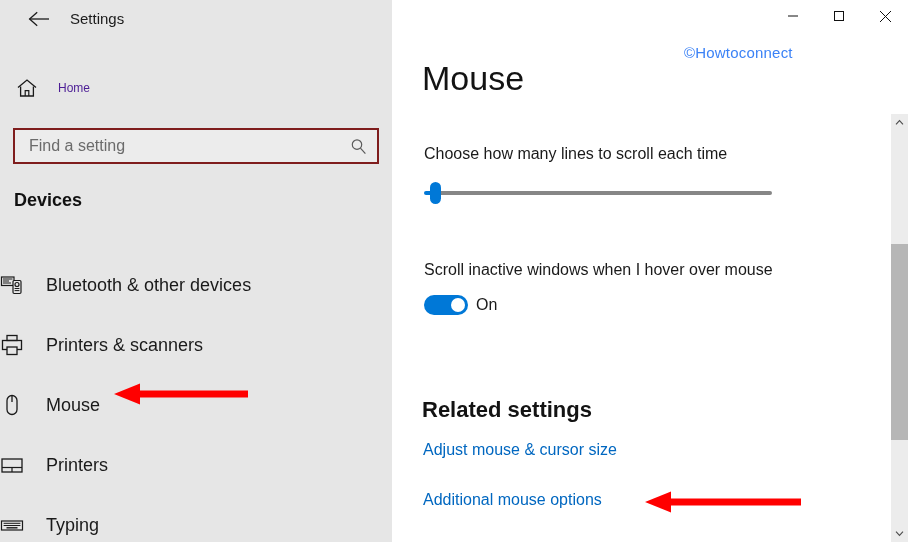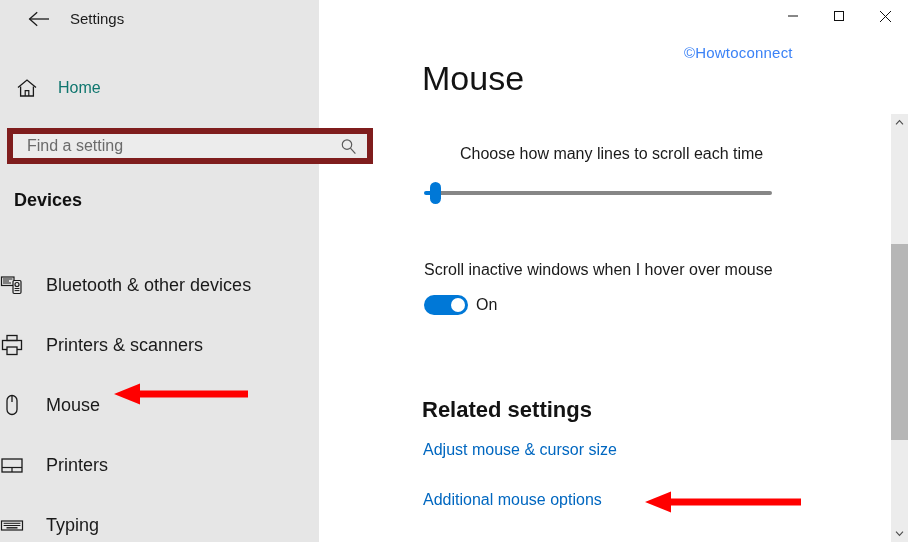--- a/index.html
+++ b/index.html
@@ -6,44 +6,44 @@
   html,body { width:908px; height:542px; overflow:hidden; }
   body {
     font-family:"Liberation Sans", sans-serif;
     background:#ffffff;
     -webkit-font-smoothing:antialiased;
   }
   #app { position:relative; width:908px; height:542px; }
 
   
   .sidebar {
-    position:absolute; left:0; top:0; width:319px; height:542px;
+    position:absolute; left:0; top:0; width:392px; height:542px;
     background:#e6e6e6;
   }
   .titlebar-left {
     position:absolute; left:0; top:0; width:392px; height:36px;
   }
   .back-btn {
     position:absolute; left:24px; top:6px; width:30px; height:26px;
     display:flex; align-items:center; justify-content:center;
   }
   .settings-title {
     position:absolute; left:70px; top:6px;
     font-size:15px; color:#1b1b1b; line-height:26px;
   }
   .home-row {
     position:absolute; left:16px; top:70px; width:230px; height:36px;
     display:flex; align-items:center; gap:20px;
   }
   .home-icon { width:22px; height:22px; display:block; }
-  .home-label { font-size:16px; color:#0f766e; }
+  .home-label { font-size:12px; color:#4c1d95; }
 
   .search-wrap {
-    position:absolute; left:7px; top:128px; width:366px; height:36px;
-    background:#ececec; border:6px solid #7f1d1d;
+    position:absolute; left:13px; top:128px; width:366px; height:36px;
+    background:#ececec; border:2px solid #7f1d1d;
     display:flex; align-items:center;
   }
   .search-input {
     flex:1; border:none; outline:none; background:transparent;
     font-family:"Liberation Sans", sans-serif; font-size:16px;
     color:#6b6b6b; padding:0 10px 0 14px;
   }
   .search-input::placeholder { color:#6b6b6b; opacity:1; }
   .search-icon-btn {
     width:38px; height:34px; display:flex; align-items:center;
@@ -82,21 +82,21 @@
     font-size:15px; color:#3b82f6; letter-spacing:.2px;
   }
   .page-title {
     position:absolute; left:30px; top:59px;
     font-size:34px; color:#131313; font-weight:normal;
   }
 
   .block-label {
     position:absolute; font-size:16px; color:#1a1a1a;
   }
-  #scrollLinesLabel { left:32px; top:145px;margin-left:36px; }
+  #scrollLinesLabel { left:32px; top:145px; }
   #inactiveLabel    { left:32px; top:261px; }
 
   .slider {
     position:absolute; left:32px; top:182px; width:348px; height:22px;
   }
   .slider-fill {
     position:absolute; left:0; top:9px; width:14px; height:4px;
     background:#0078d7; border-radius:2px;
   }
   .slider-track {

